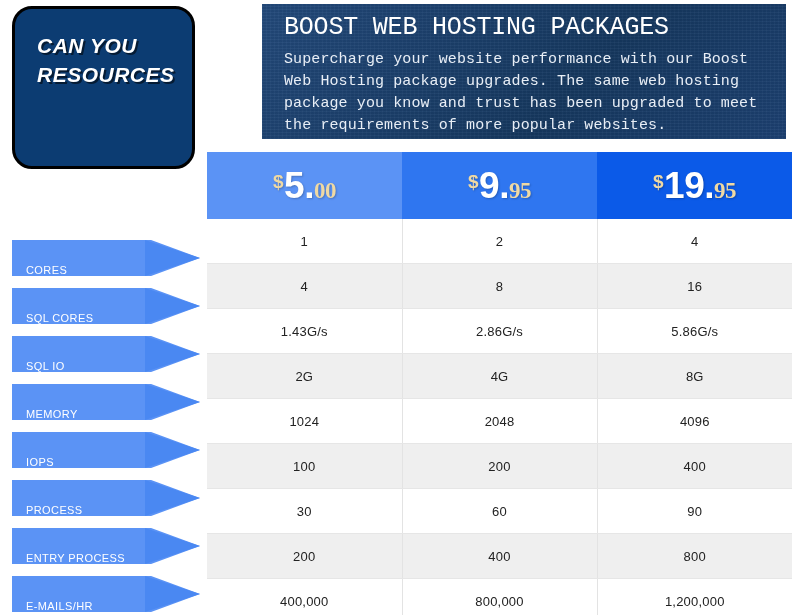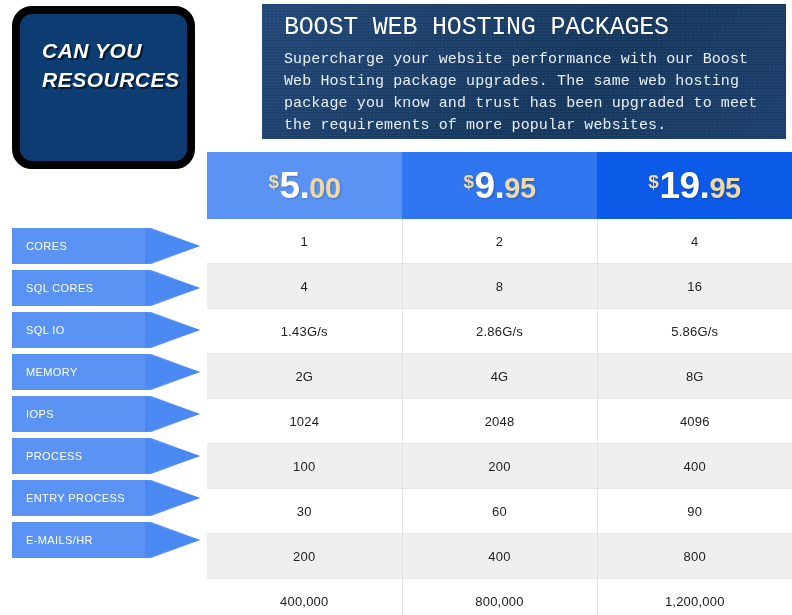--- a/index.html
+++ b/index.html
@@ -18,21 +18,21 @@
 
   
   .promo-badge {
     position: absolute;
     left: 12px;
     top: 6px;
     width: 183px;
     height: 163px;
     box-sizing: border-box;
     background: #0c3c72;
-    border: 8px solid #000000;
+    border: 3px solid #000000;
     border-radius: 20px;
     padding: 22px 18px 0 22px;
   }
   .promo-line {
     font-style: italic;
     font-weight: bold;
     font-size: 21px;
     line-height: 29px;
     letter-spacing: 0.5px;
     color: #ffffff;
@@ -109,38 +109,39 @@
     font-size: 37px;
     font-weight: bold;
   }
   .price-dot {
     color: #ffffff;
     font-size: 37px;
     font-weight: bold;
   }
   .price-cents {
     color: #efd9a4;
-    font-size: 29px;
-    font-weight: bold;
+    font-size: 23px;
+    font-weight: bold;
+    font-family: Liberation Serif, serif;
   }
 
   
   .labels-col {
     position: absolute;
     left: 0;
     top: 228px;
     width: 207px;
   }
   .label-arrow {
     position: relative;
-    margin: 0 0 6px 12px;
+    margin: 12px 0 6px 12px;
     width: 188px;
     height: 36px;
     display: flex;
-    align-items: center;
+    align-items: flex-end;
   }
   .label-arrow .arrow-body {
     position: absolute;
     left: 0;
     top: 0;
     width: 188px;
     height: 36px;
     background: #5b93f5;
     clip-path: polygon(0 0, 74% 0, 100% 50%, 74% 100%, 0 100%);
   }

